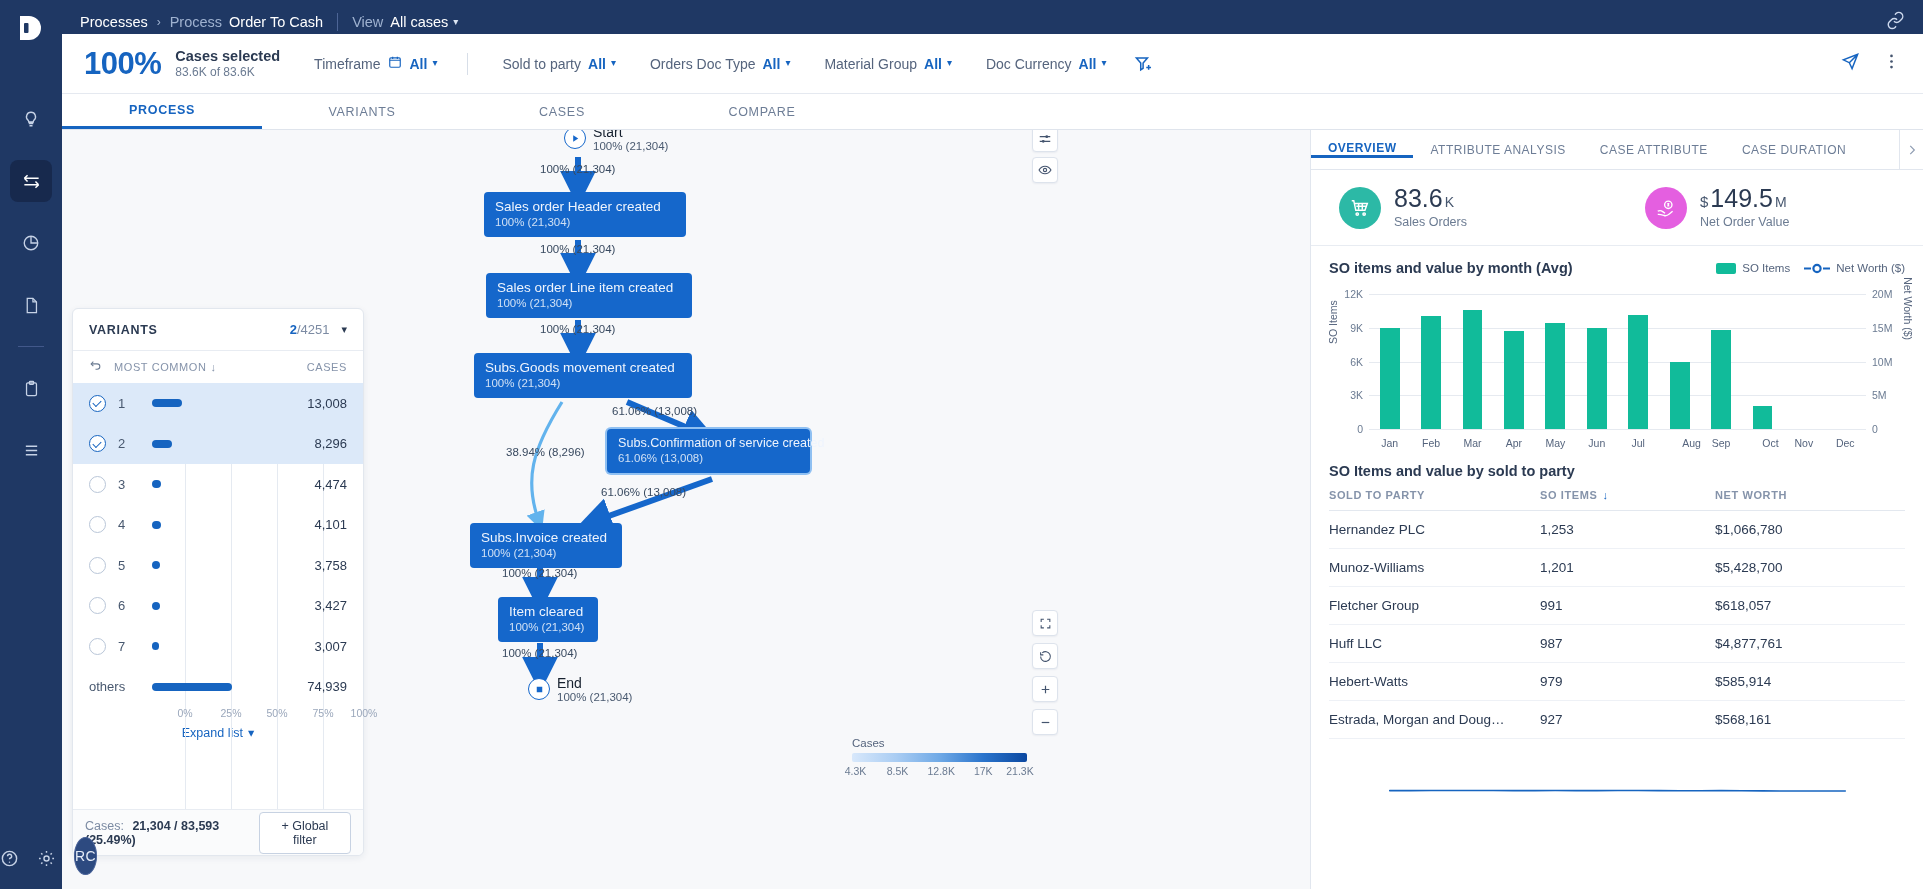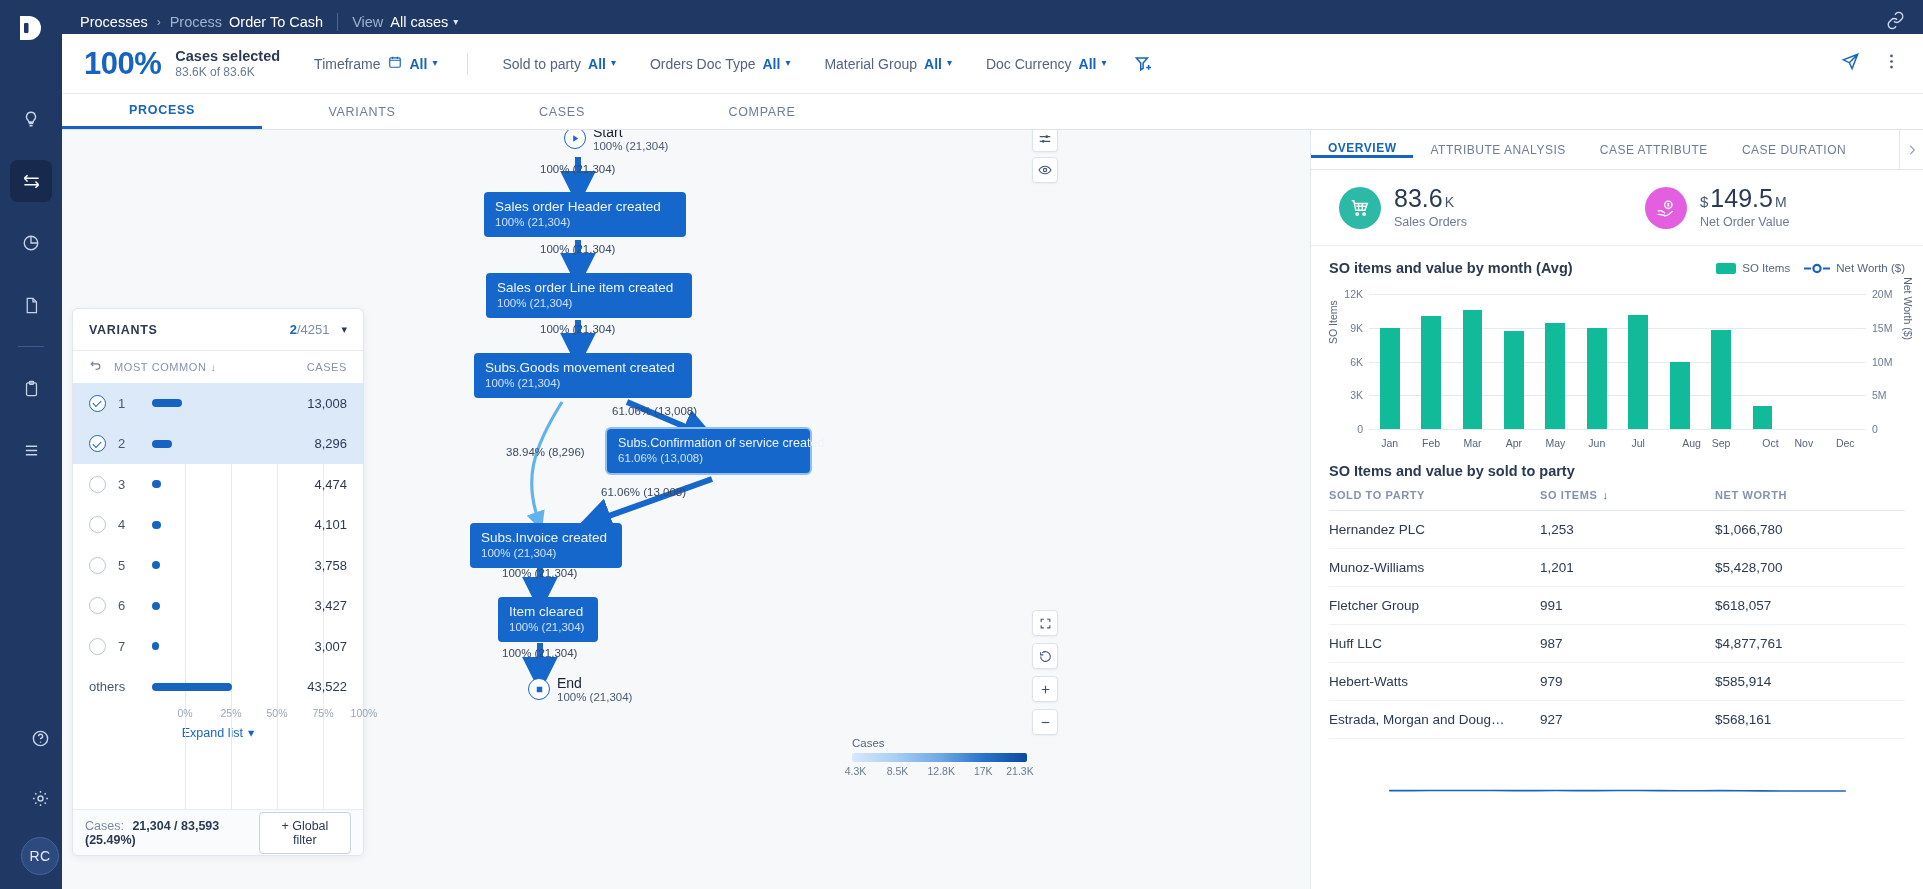--- a/index.html
+++ b/index.html
@@ -19,21 +19,21 @@
     z-index: 40;
   }
   .rail-logo { width: 62px; height: 44px; display:flex; align-items:center; justify-content:center; margin-top: 6px;}
   .rail-items { margin-top: 48px; display:flex; flex-direction:column; align-items:center; gap: 20px; width: 100%; }
   .rail-btn {
     width: 42px; height: 42px; border-radius: 8px; display:flex; align-items:center; justify-content:center;
     cursor: pointer; color: #c6d2e6;
   }
   .rail-btn.active { background:#17294d; color:#ffffff; }
   .rail-sep { width: 26px; height: 1px; background: #42588a; }
-  .rail-bottom { position:absolute; bottom: 10px; left:0; width:62px; display:flex; flex-direction:column; align-items:center; gap: 18px; padding-left: 18px;}
+  .rail-bottom { position:absolute; bottom: 10px; left:0; width:62px; display:flex; flex-direction:row; align-items:center; gap: 18px;}
   .avatar {
     width: 38px; height: 38px; border-radius: 50%; background: #2d4a80; color: #e6edf8;
     display:flex; align-items:center; justify-content:center; font-size: 14px; letter-spacing:.5px;
     border: 1px solid #4a6399; margin-bottom: 4px;
   }
 
   
   .topbar {
     position:absolute; left: 62px; top: 0; width: 1861px; height: 44px;
     background: #1f3864; color: #dce5f3; display:flex; align-items:center; padding: 0 18px;
@@ -577,21 +577,21 @@
           <div class="vbarwrap">
               <div class="vbar" style="width:7px"></div>
             </div>
           <div class="vnum">3,007</div>
         </div>
         <div class="vrow">
           <div class="vidx" style="width:63px;margin-left:0;font-size:13px">others</div>
           <div class="vbarwrap">
               <div class="vbar" style="width:80px;left:0"></div>
             </div>
-          <div class="vnum">43,522</div>
+          <div class="vnum">74,939</div>
         </div>
 
         <div class="vaxis" style="margin:0 16px;">
           <span style="left:96px">0%</span>
           <span style="left:142px">25%</span>
           <span style="left:188px">50%</span>
           <span style="left:234px">75%</span>
           <span style="left:275px">100%</span>
         </div>
         <div class="vexpand">

